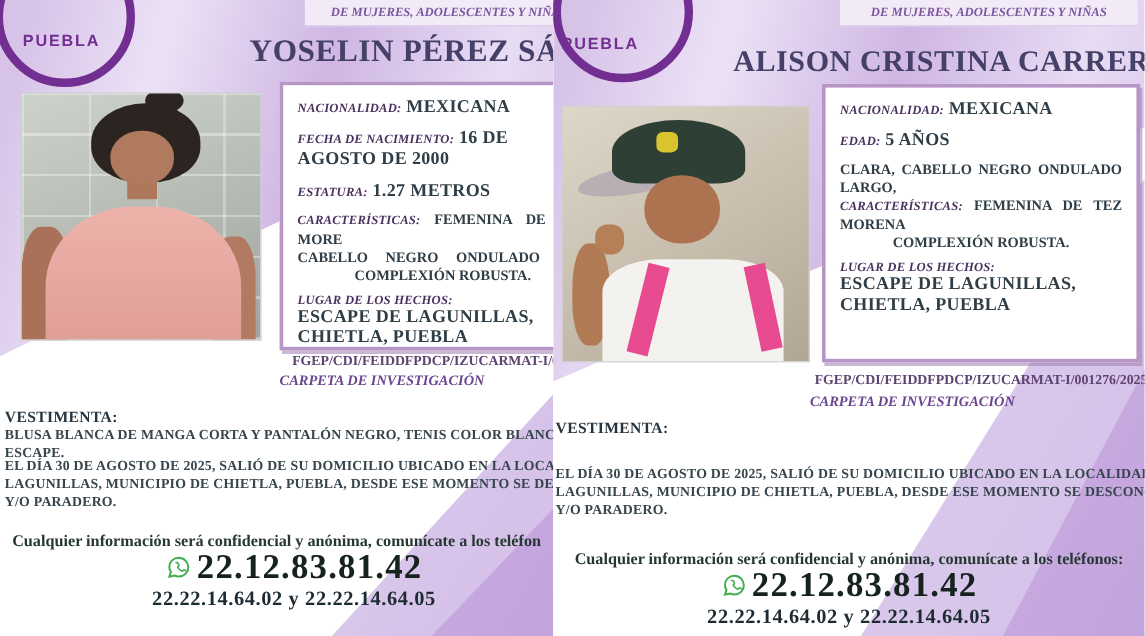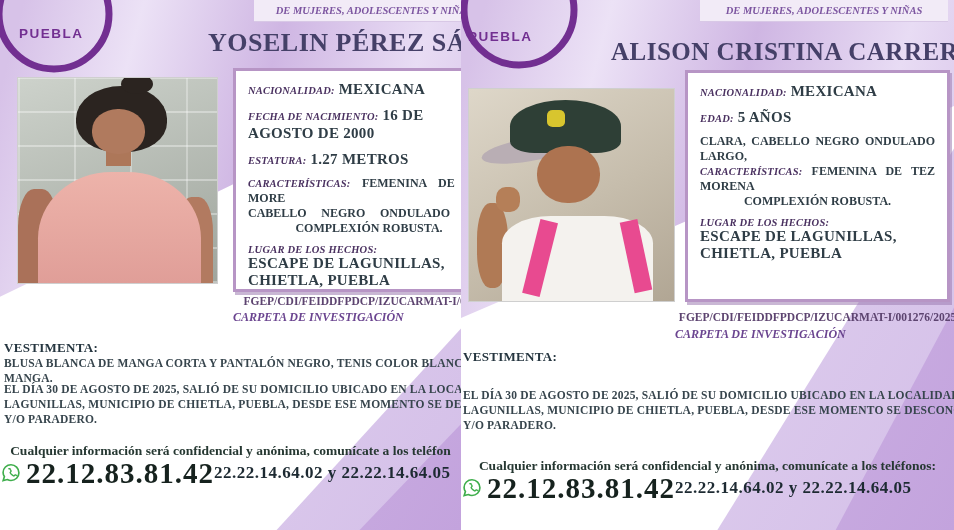--- a/index.html
+++ b/index.html
@@ -98,21 +98,21 @@
   .vest-h{font-weight:bold;font-size:13px;color:#263640;letter-spacing:.3px;}
   .bodyline{font-size:11.5px;font-weight:600;color:#37454d;line-height:15px;letter-spacing:.2px;white-space:nowrap;}
 
   .desc{position:absolute;z-index:2;}
   .flyer-left .desc{left:4px;top:382px;width:470px;}
   .flyer-right .desc{left:2px;top:388px;width:488px;}
 
   .footer-note{position:absolute;z-index:2;text-align:center;font-weight:bold;font-size:13.5px;color:#263832;white-space:nowrap;}
   .flyer-left .footer-note{left:0;top:443px;width:461px;}
   .flyer-right .footer-note{left:0;top:458px;width:493px;}
-  .phones{position:absolute;z-index:2;display:flex;flex-direction:row;align-items:center;}
+  .phones{position:absolute;z-index:2;display:flex;flex-direction:column;align-items:center;}
   .flyer-left .phones{left:0;top:457px;width:490px;}
   .flyer-right .phones{left:0;top:472px;width:493px;}
   .phone-main-row{display:flex;align-items:center;gap:4px;}
   .phone-main{font-weight:bold;font-size:29px;color:#16221e;letter-spacing:1px;line-height:32px;}
   .phone-secondary{font-weight:bold;font-size:17px;color:#1d2a32;letter-spacing:.5px;line-height:20px;}
   .wa{width:22px;height:22px;display:block;}
 </style>
 </head>
 <body>
 
@@ -172,21 +172,21 @@
       </div>
 
     </div>
 
     <div class="folio">FGEP/CDI/FEIDDFPDCP/IZUCARMAT-I/001276</div>
     <div class="carpeta">CARPETA DE INVESTIGACIÓN</div>
 
     <div class="vestimenta">
       <div class="vest-h">VESTIMENTA:</div>
       <div class="bodyline">BLUSA BLANCA DE MANGA CORTA Y PANTALÓN NEGRO, TENIS COLOR BLANCO, MOCHILA C</div>
-      <div class="bodyline">MANGA.</div>
+      <div class="bodyline">ESCAPE.</div>
     </div>
 
     <div class="desc">
       <div class="bodyline">EL DÍA 30 DE AGOSTO DE 2025, SALIÓ DE SU DOMICILIO UBICADO EN LA LOCALIDAD DE ESCA</div>
       <div class="bodyline">LAGUNILLAS, MUNICIPIO DE CHIETLA, PUEBLA, DESDE ESE MOMENTO SE DESCONOCE SU SU</div>
       <div class="bodyline">Y/O PARADERO.</div>
     </div>
 
     <div class="footer-note">Cualquier información será confidencial y anónima, comunícate a los teléfon</div>
     <div class="phones">

